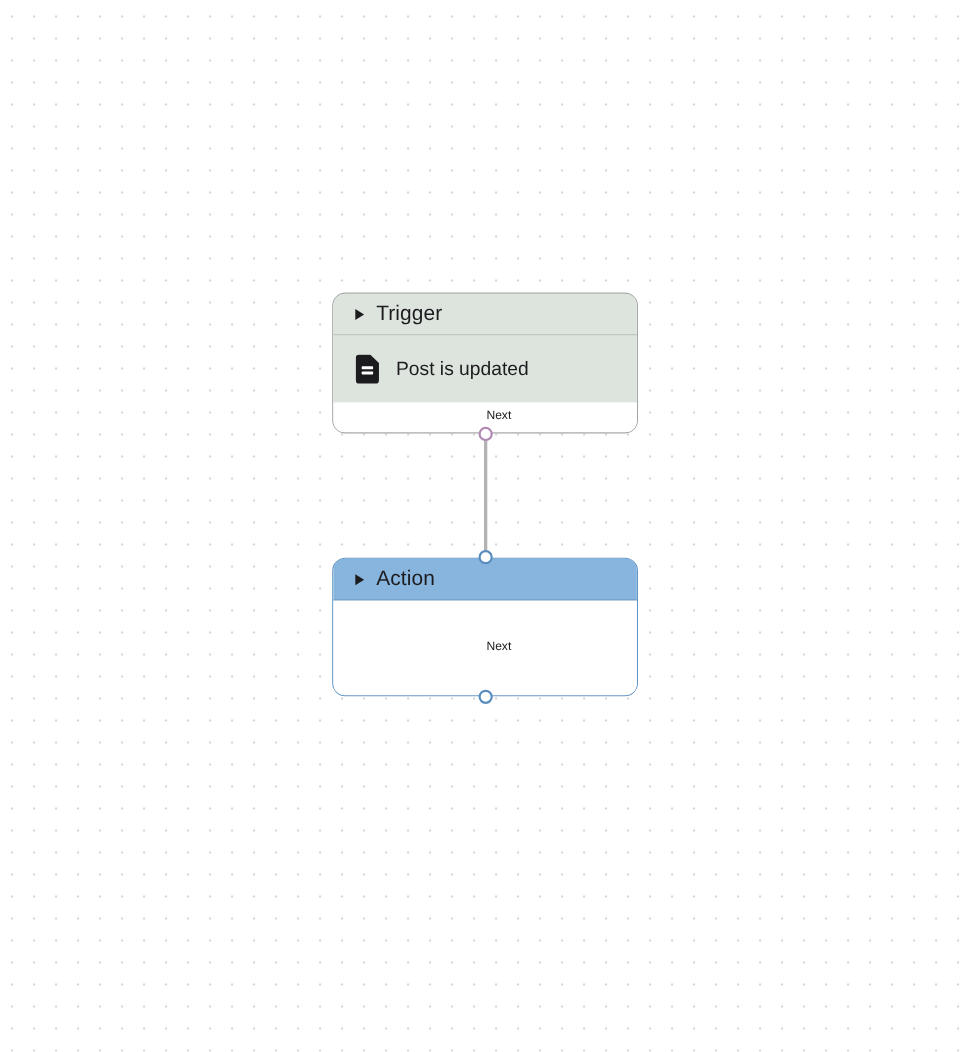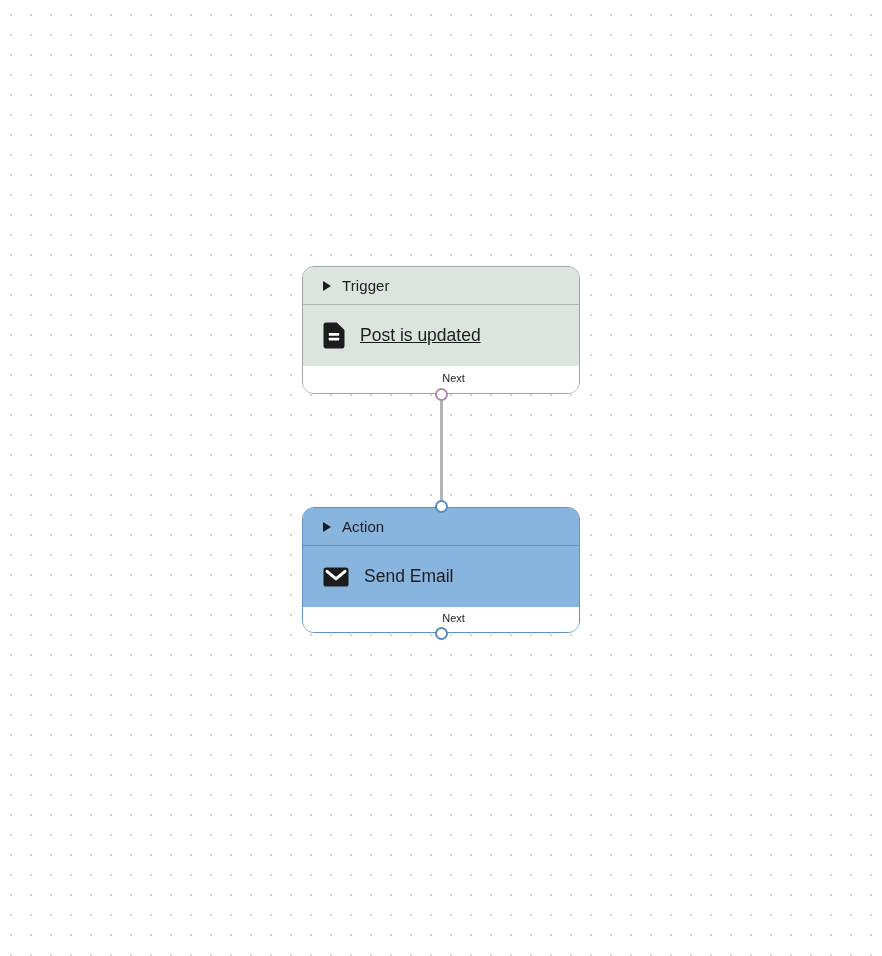--- a/index.html
+++ b/index.html
@@ -49,21 +49,21 @@
   .node.trigger { top: 266px; height: 128px; border: 1.5px solid #a3a6a3; }
   .node.action  { top: 507px; height: 126px; border: 1.5px solid #5f94c5; }
 
   .node-header {
     display: flex;
     align-items: center;
     gap: 11px;
     padding: 0 20px;
     height: 37px;
     flex: 0 0 auto;
-    font-size: 15px;
+    font-size: 19px;
     letter-spacing: 0.1px;
   }
   .trigger .node-header { background: #dde4de; border-bottom: 1px solid #afb5af; }
   .action  .node-header { background: #87b5de; border-bottom: 1px solid #7194b2; }
 
   .disclosure {
     width: 0; height: 0;
     border-top: 5px solid transparent;
     border-bottom: 5px solid transparent;
     border-left: 8px solid #1c1c1e;
@@ -73,21 +73,21 @@
 
   .node-body {
     display: flex;
     align-items: center;
     gap: 15px;
     padding: 0 20px;
     height: 61px;
     flex: 0 0 auto;
     font-size: 17.5px;
   }
-  .trigger .node-body { background: #dde4de; text-decoration: underline; }
+  .trigger .node-body { background: #dde4de; }
   .action  .node-body { background: #87b5de; }
 
   .node-icon { display: inline-flex; flex: 0 0 auto; }
 
   .node-footer {
     flex: 1 1 auto;
     background: #ffffff;
     display: flex;
     align-items: center;
     justify-content: center;
@@ -141,29 +141,20 @@
     </div>
     <div class="port bottom"></div>
   </div>
 
   <div class="node action">
     <div class="node-inner">
       <div class="node-header">
         <span class="disclosure"></span>
         <span>Action</span>
       </div>
-      <div class="node-body">
-        <span class="node-icon">
-          <svg width="26" height="20" viewBox="0 0 26 20" aria-hidden="true">
-            <rect x="0.5" y="0.5" width="25" height="19" rx="2.6" fill="#1c1c1e"></rect>
-            <path d="M4 4.3 L13 11.8 L22 4.3" fill="none" stroke="#ffffff" stroke-width="3" stroke-linejoin="round" stroke-linecap="round"></path>
-          </svg>
-        </span>
-        <span>Send Email</span>
-      </div>
       <div class="node-footer">
         <span class="next-label">Next</span>
       </div>
     </div>
     <div class="port top"></div>
     <div class="port bottom"></div>
   </div>
 
 </div>
 

